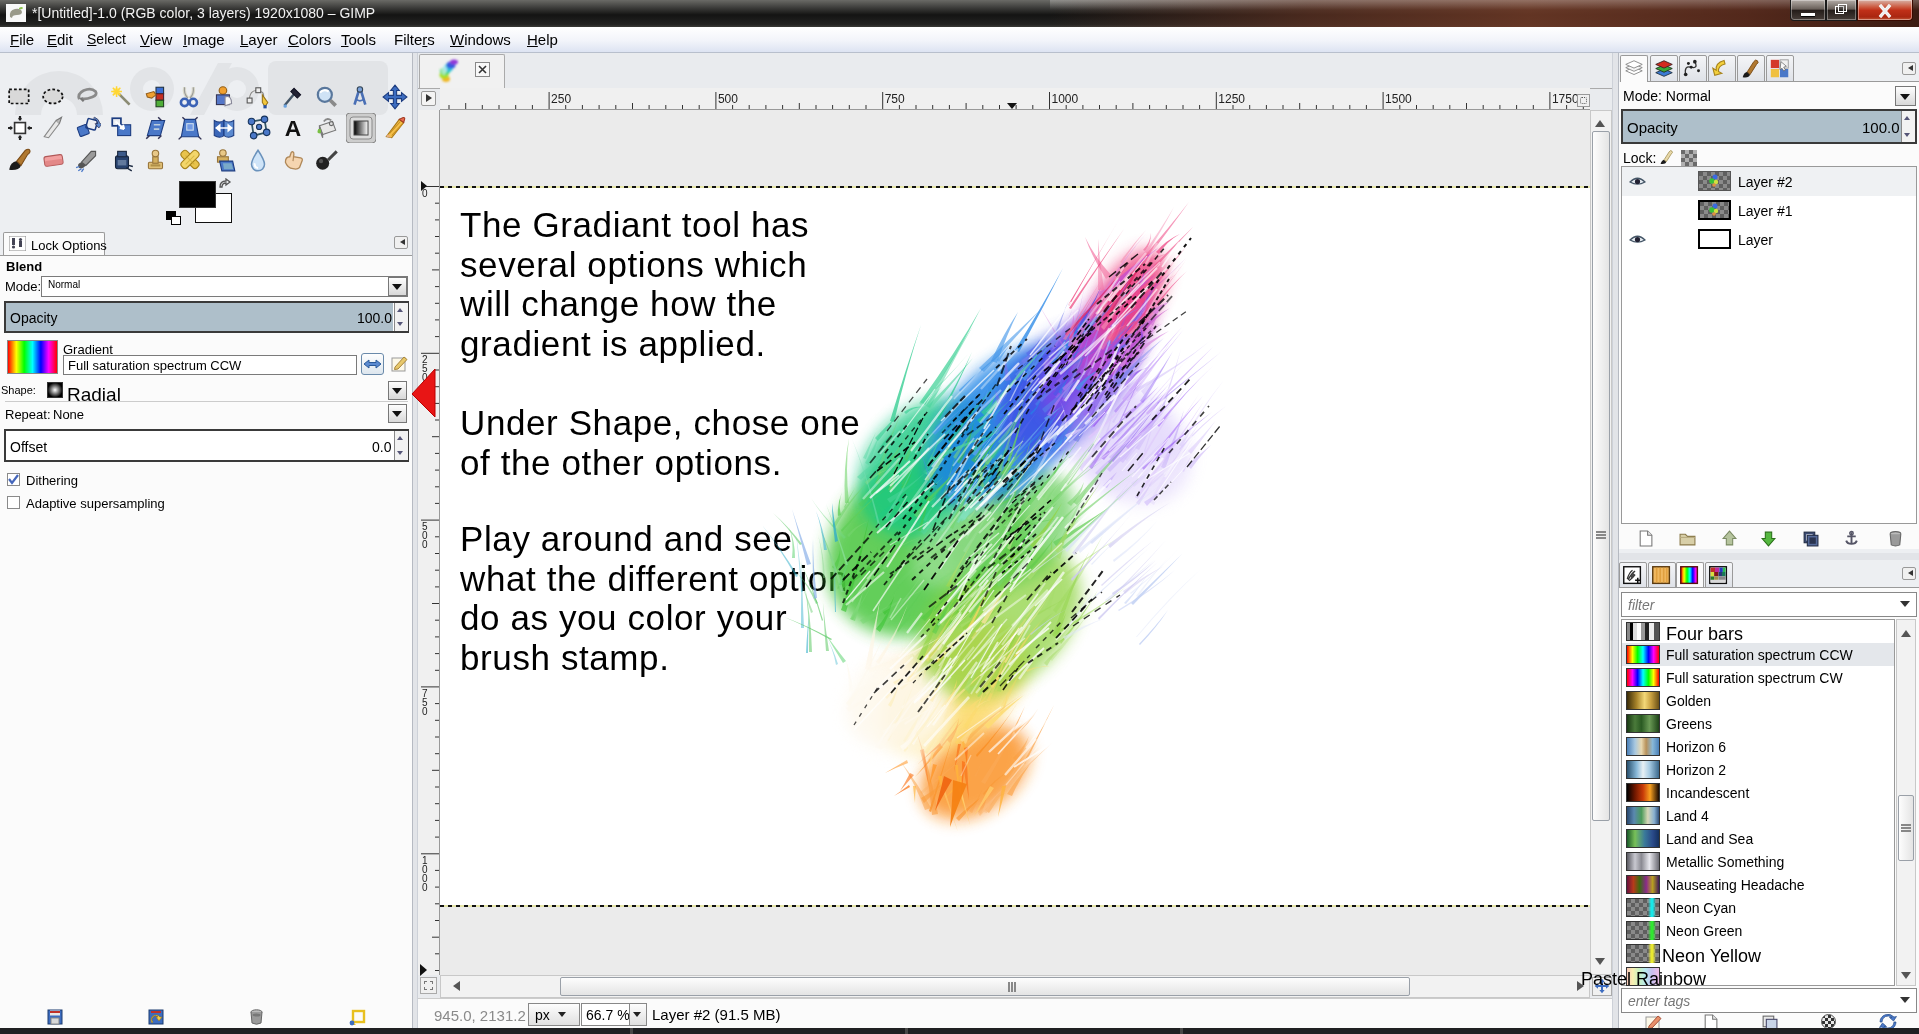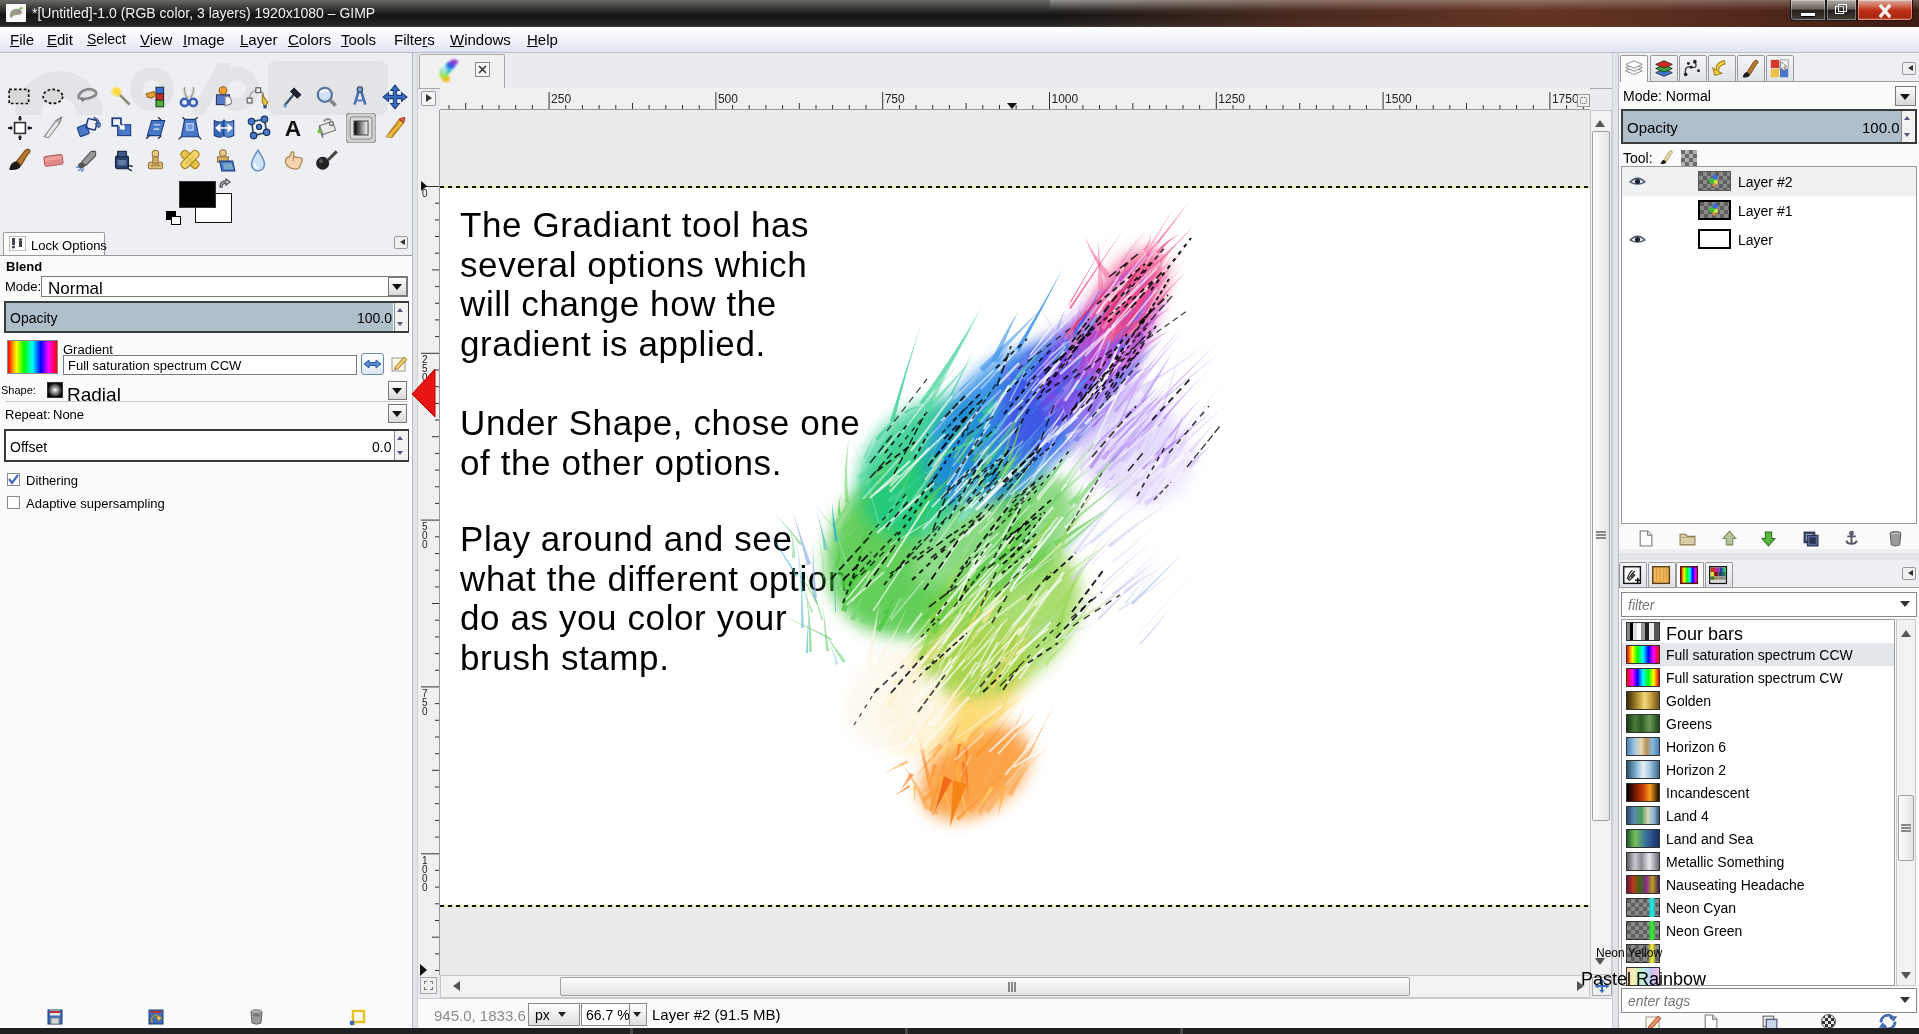--- a/index.html
+++ b/index.html
@@ -234,21 +234,21 @@
     <rect x="10" y="5" width="3" height="6" fill="#445"></rect>
     <circle cx="11.5" cy="3.5" r="1.6" fill="#445"></circle>
   </svg>
 <div class="txt" style="left:31px;top:238px;font-size:13px">Lock Options</div>
 <div class="ab" style="left:0;top:255px;width:412px;height:750px;background:#fbfbfb;border-top:1px solid #9a9a9a"></div>
 <div class="ab" style="left:394px;top:236px;width:14px;height:13px;background:#f0f0f0;border:1px solid #999;border-radius:2px"></div>
 <div class="ab" style="left:397px;top:239px;width:0;height:0;border:3.5px solid transparent;border-right:5px solid #333"></div>
 <div class="txt" style="left:6px;top:259px;font-size:13px;font-weight:bold">Blend</div>
 <div class="txt" style="left:5px;top:279px;font-size:13px">Mode:</div>
 <div class="ab" style="left:41px;top:276px;width:367px;height:21px;background:#fff;border:1px solid #7a7a7a"></div>
-<div class="txt" style="left:48px;top:279px;font-size:17px">Normal</div>
+<div class="txt" style="left:48px;top:279px;font-size:10px">Normal</div>
 <div class="ab" style="left:388px;top:277px;width:19px;height:19px;background:linear-gradient(#fefefe,#d8d8d8);border:1px solid #777"></div>
 <div class="ab" style="left:392px;top:284px;width:0;height:0;border:5px solid transparent;border-top:6px solid #111"></div>
 <div class="ab" style="left:4px;top:301px;width:405px;height:32px;background:#fff;border:2px solid #3a3a3a"></div>
 <div class="ab" style="left:6px;top:303px;width:387px;height:28px;background:#aebfca"></div>
 <div class="txt" style="left:10px;top:310px;font-size:14px">Opacity</div>
 <div class="txt" style="left:357px;top:310px;font-size:14px">100.0</div>
 <div class="ab" style="left:394px;top:303px;width:14px;height:28px;background:#f2f2f2;border-left:1px solid #888"></div>
 <div class="ab" style="left:397px;top:305px;width:0;height:0;border:3.5px solid transparent;border-bottom:4.5px solid #557"></div>
 <div class="ab" style="left:397px;top:322px;width:0;height:0;border:3.5px solid transparent;border-top:4.5px solid #557"></div>
 <div class="ab" style="left:7px;top:340px;width:51px;height:34px;border:1px solid #888;background:linear-gradient(90deg,#f00,#ff0 17%,#0f0 33%,#0ff 50%,#00f 67%,#f0f 83%,#f00)"></div>
@@ -1657,21 +1657,21 @@
 <div class="ab" style="left:1577px;top:981px;width:0;height:0;border:5px solid transparent;border-left:7px solid #555"></div>
 <div class="ab" style="left:560px;top:977px;width:850px;height:19px;background:linear-gradient(#fdfdfd,#e4e4e4);border:1px solid #9aa0a8;border-radius:2px"></div>
 <div class="ab" style="left:1008px;top:982px;width:1.5px;height:10px;background:#888;box-shadow:3px 0 #888,6px 0 #888"></div>
 <div class="ab" style="left:420px;top:977px;width:17px;height:17px;background:#f0f0f0;border:1px solid #aaa"></div>
 <div class="ab" style="left:424px;top:981px;width:9px;height:9px;border:1px dashed #777"></div>
 <div class="ab" style="left:1592px;top:977px;width:20px;height:19px;background:#f0f0f0;border:1px solid #aaa"></div>
 <svg class="ab" style="left:1594px;top:978px" width="16" height="16" viewBox="0 0 24 24">
     <path d="M12,1 L16,6 L13.5,6 L13.5,10.5 L18,10.5 L18,8 L23,12 L18,16 L18,13.5 L13.5,13.5 L13.5,18 L16,18 L12,23 L8,18 L10.5,18 L10.5,13.5 L6,13.5 L6,16 L1,12 L6,8 L6,10.5 L10.5,10.5 L10.5,6 L8,6 Z" fill="#3c6cc0"></path>
   </svg>
 <div class="ab" style="left:418px;top:998px;width:1198px;height:32px;background:#fbfbfb;border-top:1px solid #ccc"></div>
-<div class="txt" style="left:434px;top:1007px;font-size:15px;color:#8a8a8a">945.0, 1833.6</div>
+<div class="txt" style="left:434px;top:1007px;font-size:15px;color:#8a8a8a">945.0, 2131.2</div>
 <div class="ab" style="left:528px;top:1003px;width:52px;height:23px;background:linear-gradient(#fdfdfd,#e0e0e0);border:1px solid #888"></div>
 <div class="txt" style="left:535px;top:1007px;font-size:14px">px</div>
 <div class="ab" style="left:558px;top:1012px;width:0;height:0;border:4.5px solid transparent;border-top:5.5px solid #222"></div>
 <div class="ab" style="left:581px;top:1003px;width:49px;height:23px;background:#fff;border:1px solid #888"></div>
 <div class="txt" style="left:586px;top:1007px;font-size:14px">66.7 %</div>
 <div class="ab" style="left:629px;top:1003px;width:18px;height:23px;background:linear-gradient(#fdfdfd,#e0e0e0);border:1px solid #888"></div>
 <div class="ab" style="left:633px;top:1012px;width:0;height:0;border:4.5px solid transparent;border-top:5.5px solid #222"></div>
 <div class="txt" style="left:652px;top:1006px;font-size:15px">Layer #2 (91.5 MB)</div>
 <div class="ab" style="left:1612px;top:53px;width:7px;height:981px;background:#e2e4e8;border-left:1px solid #cdd1d8;border-right:1px solid #b6bac2"></div>
 <div class="ab" style="left:1619px;top:53px;width:300px;height:981px;background:#edeff2"></div>
@@ -1732,21 +1732,21 @@
 <div class="txt" style="left:1623px;top:88px;font-size:14px">Mode: Normal</div>
 <div class="ab" style="left:1895px;top:86px;width:21px;height:20px;background:linear-gradient(#fefefe,#d8d8d8);border:1px solid #777"></div>
 <div class="ab" style="left:1900px;top:94px;width:0;height:0;border:5px solid transparent;border-top:6px solid #111"></div>
 <div class="ab" style="left:1621px;top:109px;width:296px;height:35px;background:#fff;border:2px solid #3a3a3a"></div>
 <div class="ab" style="left:1623px;top:111px;width:278px;height:31px;background:#aebfca"></div>
 <div class="txt" style="left:1627px;top:119px;font-size:15px">Opacity</div>
 <div class="txt" style="left:1862px;top:119px;font-size:15px">100.0</div>
 <div class="ab" style="left:1901px;top:111px;width:14px;height:31px;background:#f2f2f2;border-left:1px solid #888"></div>
 <div class="ab" style="left:1904px;top:113px;width:0;height:0;border:3.5px solid transparent;border-bottom:4.5px solid #557"></div>
 <div class="ab" style="left:1904px;top:133px;width:0;height:0;border:3.5px solid transparent;border-top:4.5px solid #557"></div>
-<div class="txt" style="left:1623px;top:150px;font-size:14px">Tool:</div>
+<div class="txt" style="left:1623px;top:150px;font-size:14px">Lock:</div>
 <svg class="ab" style="left:1658px;top:149px" width="18" height="17" viewBox="0 0 24 24">
     <path d="M3,21 Q4,16 8,15 L11,18 Q10,22 3,21 Z" fill="#1a1a1a"></path>
     <path d="M8,15 L15,4 Q17,1 19,3 Q21,5 18,7 L11,18 Z" fill="#e8d8a8" stroke="#998848"></path>
   </svg>
 <div class="ab" style="left:1681px;top:150px;width:16px;height:16px;background:repeating-conic-gradient(#b0b0b0 0% 25%,#6a6a6a 0% 50%) 0 0/8px 8px"></div>
 <div class="ab" style="left:1621px;top:166px;width:296px;height:358px;background:#fff;border:1px solid #999"></div>
 <div class="ab" style="left:1622px;top:167px;width:294px;height:29px;background:#eff1f3"></div>
 <svg class="ab" style="left:1629px;top:176px" width="17" height="12" viewBox="0 0 17 12">
     <path d="M1,6 Q8.5,-1.5 16,6 Q8.5,10.5 1,6 Z" fill="#e8eef4" stroke="#456" stroke-width="1.2"></path>
     <circle cx="8.5" cy="5.5" r="2.6" fill="#223"></circle>
@@ -1886,21 +1886,21 @@
 <div class="ab" style="left:1626px;top:875px;width:34px;height:19px;background:linear-gradient(90deg,#6a1040,#b83a1a 20%,#3a6a10 40%,#8a2a8a 60%,#b8a020 80%,#401a5a);border:1px solid #333"></div>
 <div class="txt" style="left:1666px;top:877px;font-size:14px">Nauseating Headache</div>
 <div class="ab" style="left:1626px;top:898px;width:34px;height:19px;background:repeating-conic-gradient(#8a8a8a 0% 25%,#5f5f5f 0% 50%) 0 0/8px 8px;border:1px solid #333"></div>
 <div class="ab" style="left:1648px;top:898px;width:8px;height:19px;background:linear-gradient(90deg,transparent,#18e8e8 40% 60%,transparent)"></div>
 <div class="txt" style="left:1666px;top:900px;font-size:14px">Neon Cyan</div>
 <div class="ab" style="left:1626px;top:921px;width:34px;height:19px;background:repeating-conic-gradient(#8a8a8a 0% 25%,#5f5f5f 0% 50%) 0 0/8px 8px;border:1px solid #333"></div>
 <div class="ab" style="left:1648px;top:921px;width:8px;height:19px;background:linear-gradient(90deg,transparent,#30e830 40% 60%,transparent)"></div>
 <div class="txt" style="left:1666px;top:923px;font-size:14px">Neon Green</div>
 <div class="ab" style="left:1626px;top:944px;width:34px;height:19px;background:repeating-conic-gradient(#8a8a8a 0% 25%,#5f5f5f 0% 50%) 0 0/8px 8px;border:1px solid #333"></div>
 <div class="ab" style="left:1648px;top:944px;width:8px;height:19px;background:linear-gradient(90deg,transparent,#e8e830 40% 60%,transparent)"></div>
-<div class="txt" style="left:1596px;top:946px;font-size:12px">Neon Yellow</div>
+<div class="txt" style="left:1662px;top:946px;font-size:18px">Neon Yellow</div>
 <div class="ab" style="left:1626px;top:967px;width:34px;height:19px;background:linear-gradient(90deg,#f8c8b8,#f8f0b0 18%,#c8f0c0 38%,#b8e8f0 58%,#c8c0f0 78%,#f0c0e8);border:1px solid #333"></div>
 <div class="txt" style="left:1581px;top:969px;font-size:18px">Pastel Rainbow</div>
 <div class="ab" style="left:1896px;top:619px;width:20px;height:367px;background:#f2f2f2;border:1px solid #c8c8c8"></div>
 <div class="ab" style="left:1901px;top:625px;width:0;height:0;border:5px solid transparent;border-bottom:7px solid #555"></div>
 <div class="ab" style="left:1901px;top:972px;width:0;height:0;border:5px solid transparent;border-top:7px solid #555"></div>
 <div class="ab" style="left:1898px;top:795px;width:16px;height:66px;background:linear-gradient(90deg,#fdfdfd,#e4e4e4);border:1px solid #9aa0a8;border-radius:2px"></div>
 <div class="ab" style="left:1901px;top:824px;width:10px;height:1.5px;background:#888;box-shadow:0 3px #888,0 6px #888"></div>
 <div class="ab" style="left:1621px;top:988px;width:296px;height:25px;background:#fff;border:1px solid #888"></div>
 <div class="txt" style="left:1628px;top:993px;font-size:14px;font-style:italic;color:#777">enter tags</div>
 <div class="ab" style="left:1900px;top:997px;width:0;height:0;border:5px solid transparent;border-top:6px solid #333"></div>

